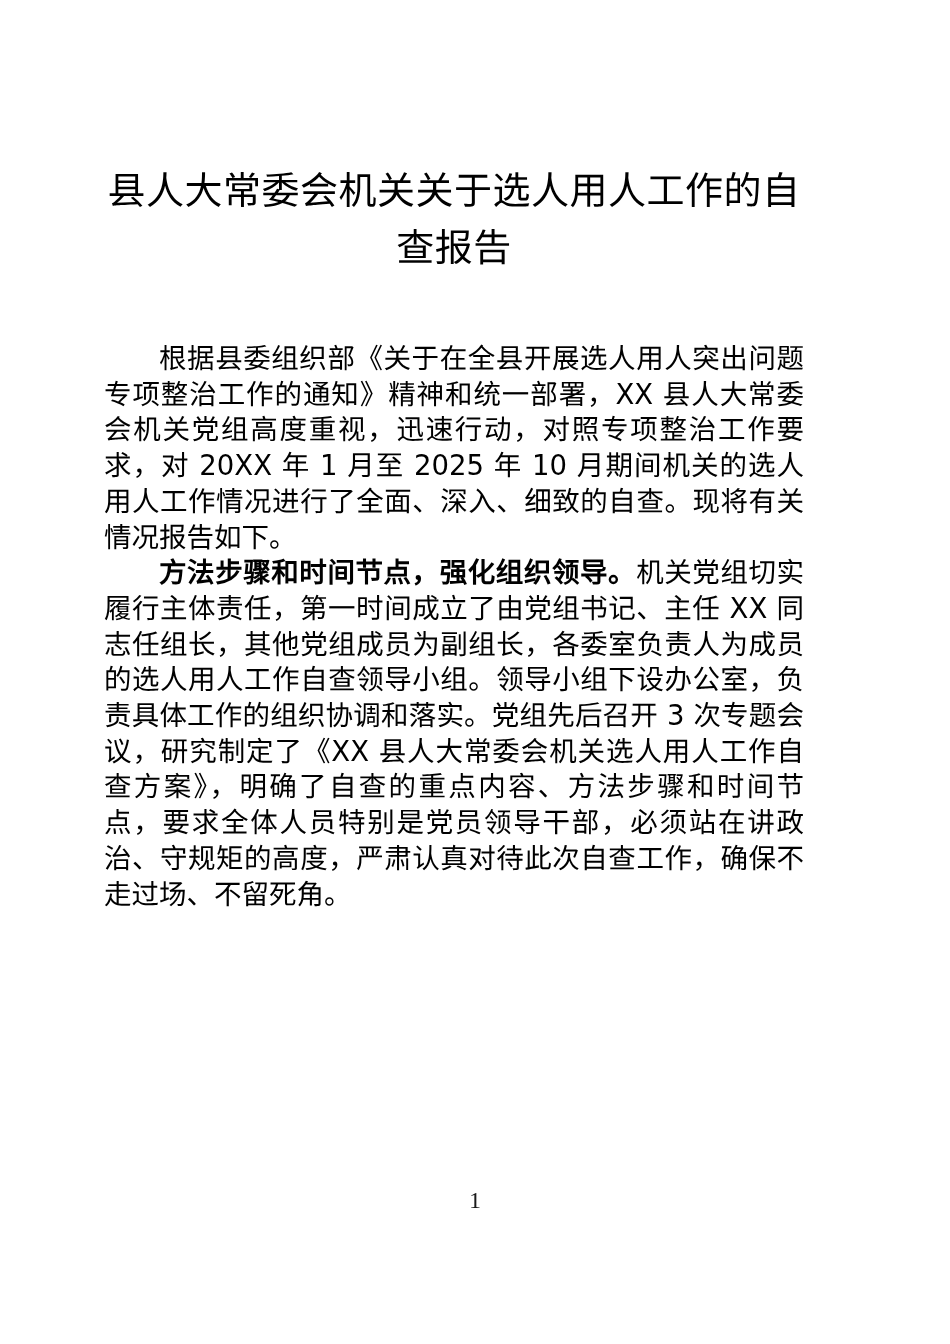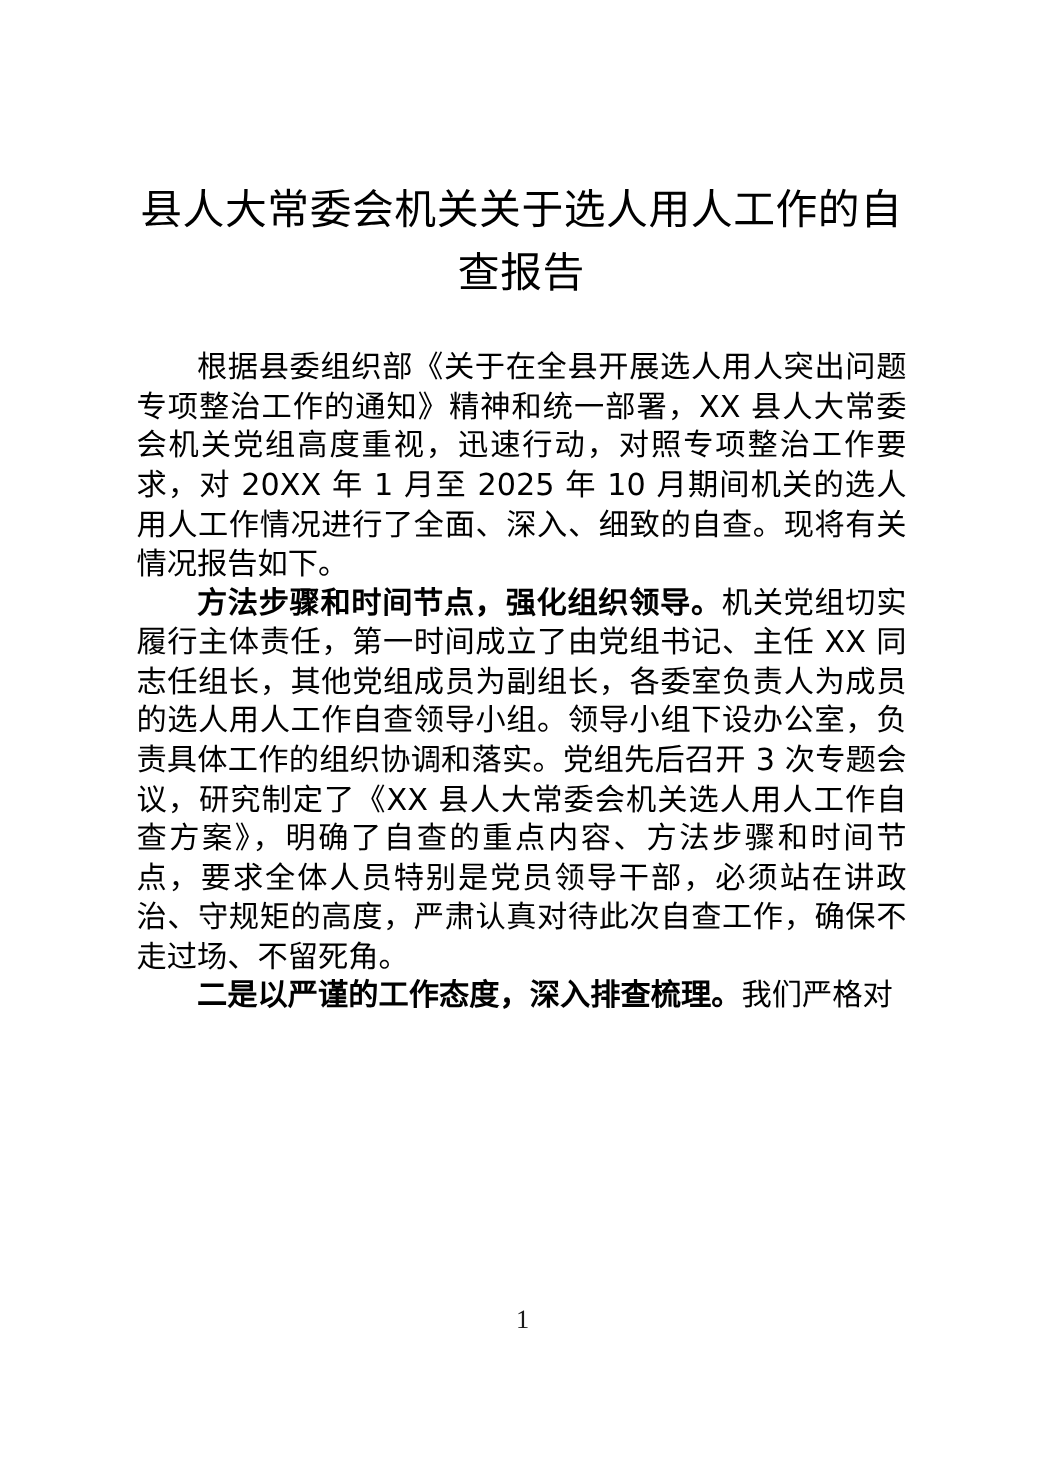--- a/index.html
+++ b/index.html
@@ -19,41 +19,41 @@
     width: 950px;
     height: 1344px;
     margin: 0 auto;
     background: #ffffff;
     overflow: hidden;
     box-sizing: border-box;
   }
 
   .content {
     position: absolute;
-    left: 124px;
+    left: 104px;
     top: 0;
     width: 700px;
   }
 
   
   .doc-title {
     margin: 0;
     padding-top: 163px;
     font-family: "DejaVu Sans", "Liberation Sans", sans-serif;
     font-weight: 400;
     font-size: 38px;
     line-height: 57px;
     text-align: center;
     letter-spacing: 0.5px;
     color: #000;
   }
 
   
   .body-block {
-    margin-top: 40px;
+    margin-top: 64px;
   }
 
   p.para {
     margin: 0;
     font-family: "DejaVu Sans", "Liberation Sans", sans-serif;
     font-size: 27.5px;
     line-height: 35.7px;
     text-align: justify;
     text-justify: inter-ideograph;
     text-indent: 2em;
@@ -96,22 +96,19 @@
       <p class="para">
         <span>根据县委组织部《关于在全县开展选人用人突出问题专项整治工作的通知》精神和统一部署，XX 县人大常委会机关党组高度重视，迅速行动，对照专项整治工作要求，对 20XX 年 1 月至 2025 年 10 月期间机关的选人用人工作情况进行了全面、深入、细致的自查。现将有关情况报告如下。</span>
       </p>
 
 
 
       <p class="para">
         <span class="lead">方法步骤和时间节点，强化组织领导。</span><span>机关党组切实履行主体责任，第一时间成立了由党组书记、主任 XX 同志任组长，其他党组成员为副组长，各委室负责人为成员的选人用人工作自查领导小组。领导小组下设办公室，负责具体工作的组织协调和落实。党组先后召开 3 次专题会议，研究制定了《XX 县人大常委会机关选人用人工作自查方案》，明确了自查的重点内容、方法步骤和时间节点，要求全体人员特别是党员领导干部，必须站在讲政治、守规矩的高度，严肃认真对待此次自查工作，确保不走过场、不留死角。</span>
       </p>
 
-      <p class="para">
-        <span class="lead">二是以严谨的工作态度，深入排查梳理。</span><span>我们严格对</span>
-      </p>
 
     </div>
   </div>
 
   <div class="page-number">1</div>
 
 </div>
 
 </body></html>

